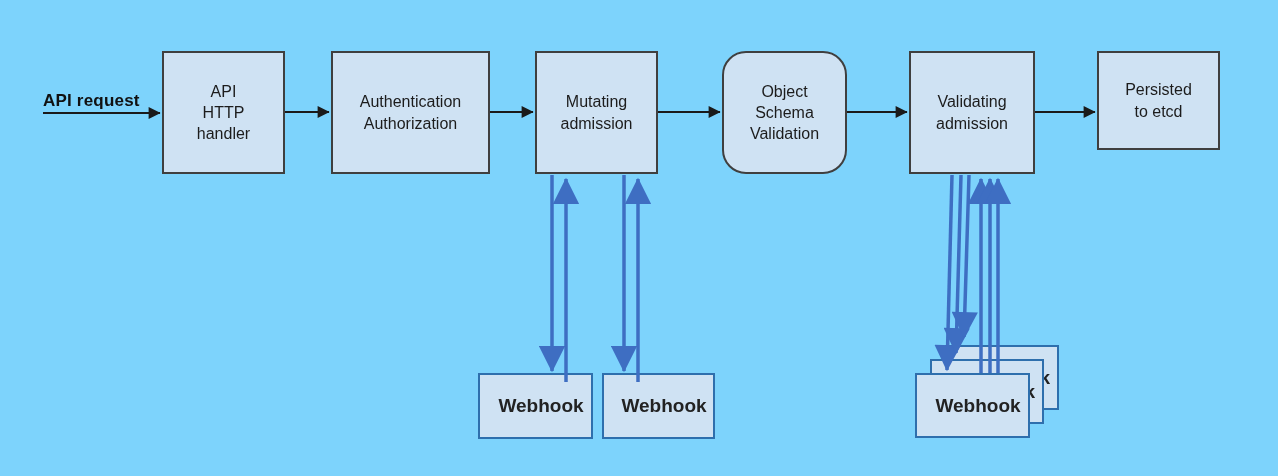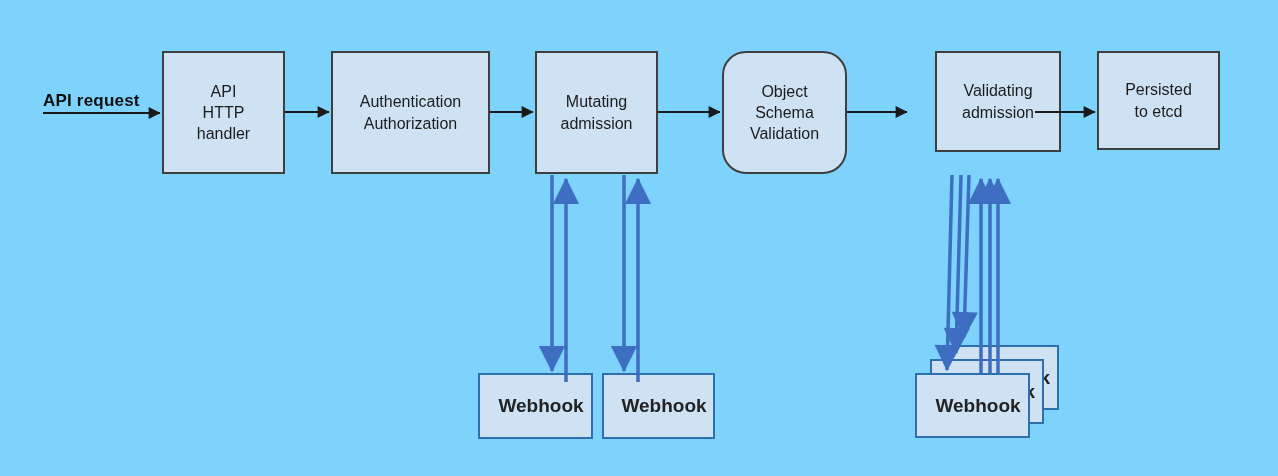--- a/index.html
+++ b/index.html
@@ -97,21 +97,21 @@
     <div class="node-label">Mutating
 admission</div>
   </div>
 
   <div class="box" style="left:722px; top:51px; width:125px; height:123px;border-radius:24px;">
     <div class="node-label">Object
 Schema
 Validation</div>
   </div>
 
-  <div class="box" style="left:935px; top:51px; width:126px; height:101px;">
+  <div class="box" style="left:909px; top:51px; width:126px; height:123px;">
     <div class="node-label">Validating
 admission</div>
   </div>
 
   <div class="box" style="left:1097px; top:51px; width:123px; height:99px;">
     <div class="node-label">Persisted
 to etcd</div>
   </div>
 
   <div class="box webhook" style="left:478px; top:373px; width:115px; height:66px;">

